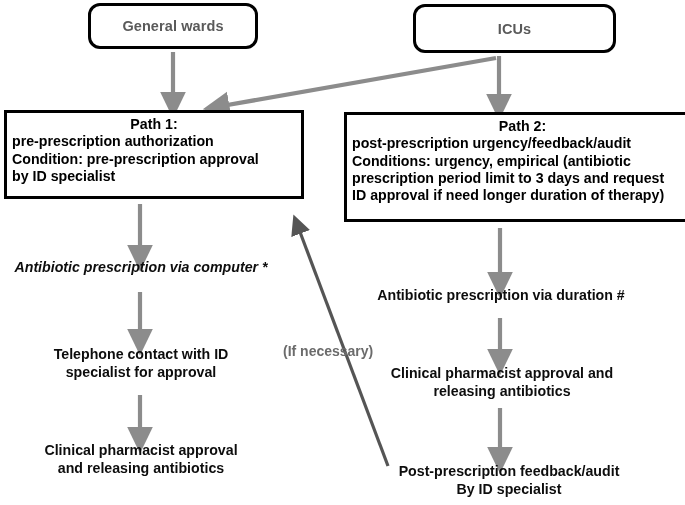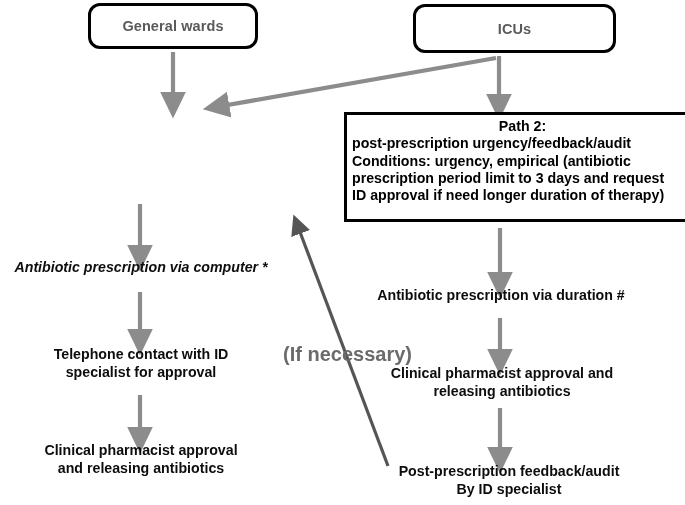--- a/index.html
+++ b/index.html
@@ -67,21 +67,21 @@
     font-weight: bold;
     font-size: 14.2px;
     line-height: 1.25;
     text-align: center;
     white-space: pre-line;
   }
   .edge-label {
     position: absolute;
     color: #6b6b6b;
     font-weight: bold;
-    font-size: 20px;
+    font-size: 14px;
     white-space: nowrap;
   }
 </style>
 </head>
 <body>
 
 <div id="canvas">
 
   <svg id="edges" viewBox="0 0 685 505" width="685" height="505">
     <defs>
@@ -115,20 +115,26 @@
   </svg>
 
   <div class="node src-box" style="left:88px; top:3px; width:170px; height:46px;">
     <span>General wards</span>
   </div>
 
   <div class="node src-box" style="left:413px; top:4px; width:203px; height:49px;">
     <span>ICUs</span>
   </div>
 
+  <div class="node path-box" style="left:4px; top:110px; width:300px; height:89px;">
+    <span class="path-title">Path 1:</span>
+    <span class="path-body">pre-prescription authorization</span>
+    <span class="path-body">Condition: pre-prescription approval</span>
+    <span class="path-body">by ID specialist</span>
+  </div>
 
   <div class="node path-box" style="left:324px; top:112px; width:357px; height:110px;margin-left:20px;">
     <span class="path-title">Path 2:</span>
     <span class="path-body">post-prescription urgency/feedback/audit</span>
     <span class="path-body">Conditions: urgency, empirical (antibiotic</span>
     <span class="path-body">prescription period limit to 3 days and request</span>
     <span class="path-body">ID approval if need longer duration of therapy)</span>
   </div>
 
   <div class="step-label" style="left:10px; top:259px; width:262px;font-style:italic;">Antibiotic prescription via computer *</div>

